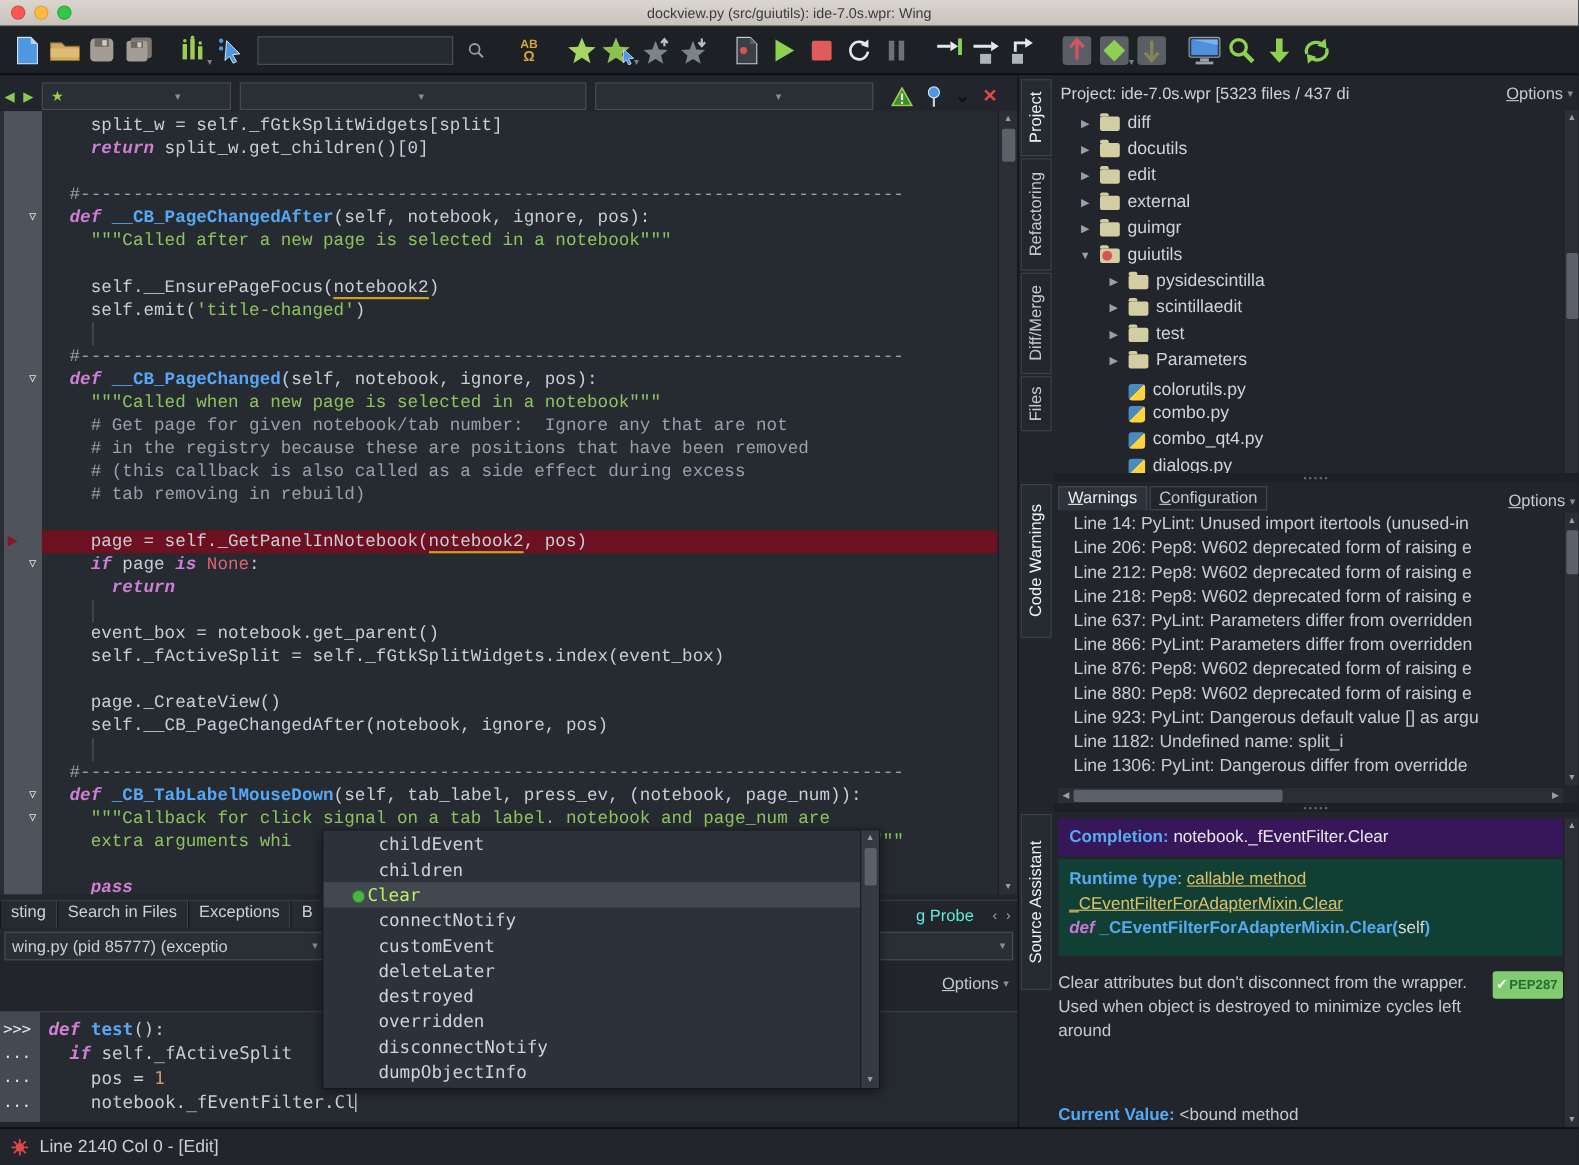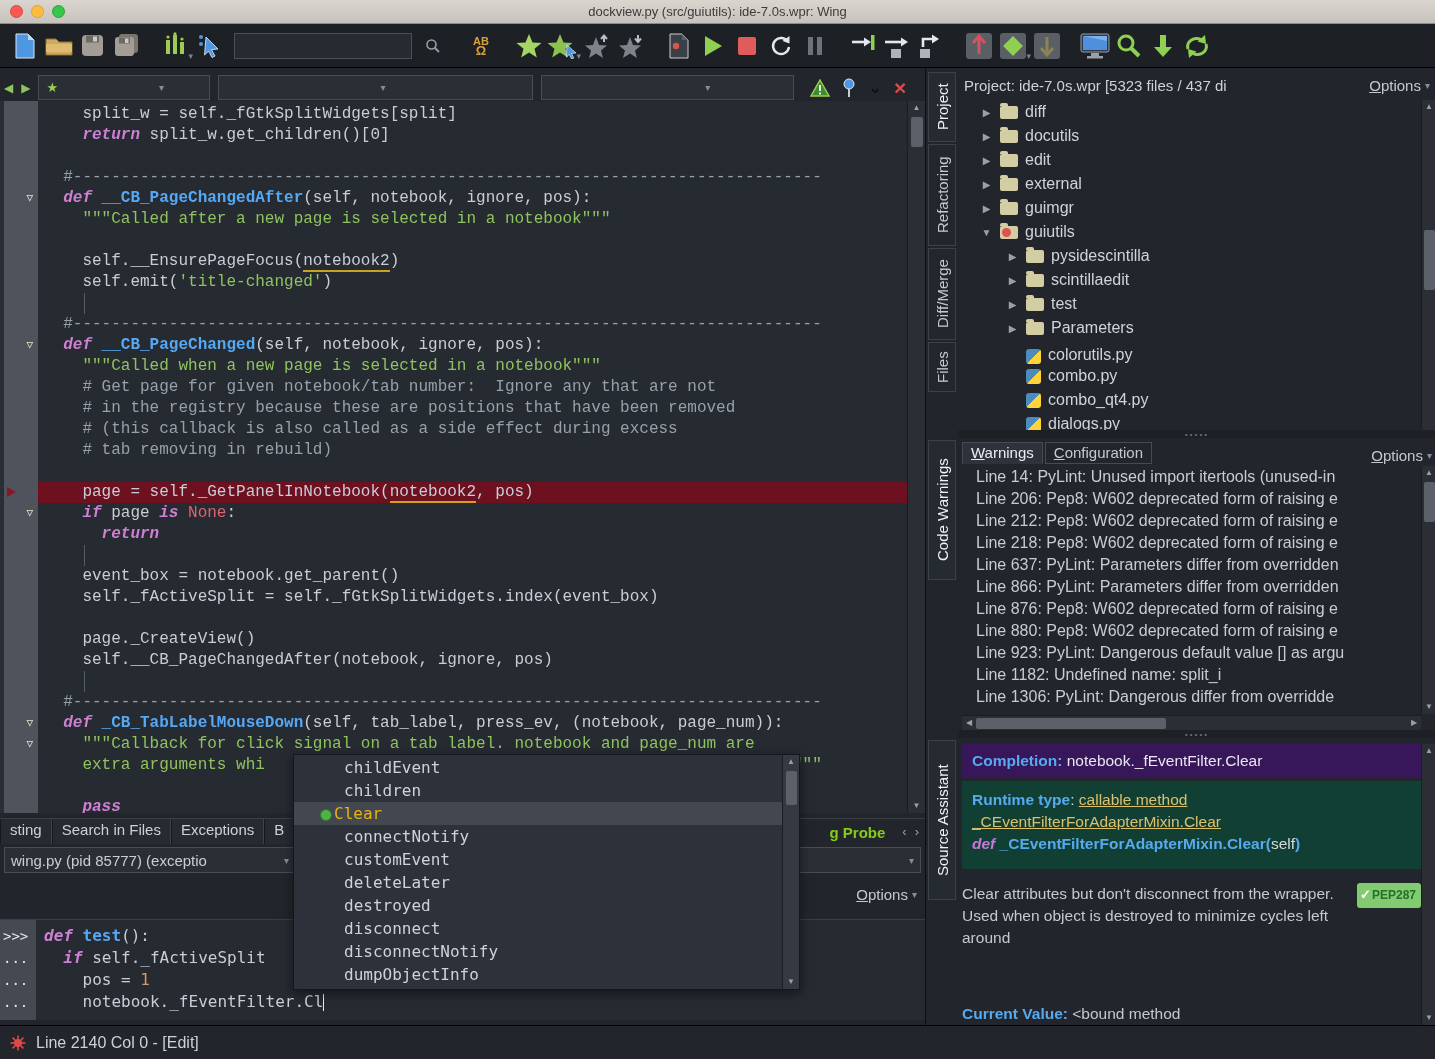--- a/index.html
+++ b/index.html
@@ -165,21 +165,21 @@
   #statusbar { position:absolute; left:0; top:1025px; width:1435px; height:34px; background:#22262c;
     border-top:1px solid #000; display:flex; align-items:center; padding:0 10px; gap:10px; }
   #statusbar .stext { color:#ccd1d8; font-size:16px; }
 
   
   #completion-popup { position:absolute; left:293px; top:754px; width:507px; height:236px;
     background:#2d3139; border:1px solid #14171b; z-index:50; box-shadow:0 3px 10px rgba(0,0,0,.5); }
   #popup-items { position:absolute; left:0; top:1px; right:17px; bottom:1px; overflow:hidden; }
   .popup-item { height:23px; line-height:23px; color:#ced3da; font-size:16px;
     font-family:"DejaVu Sans Mono", monospace; padding-left:50px; position:relative; white-space:pre; }
-  .popup-item.selected { background:#424750; color:#eab308;padding-left:40px; }
+  .popup-item.selected { background:#424750; color:#bef264;padding-left:40px; }
   .popup-item.selected::before { content:""; position:absolute; left:26px; top:7px; width:10px; height:10px;
     border-radius:50%; background:#4db247; border:1px solid #2b7c2b; }
   #popup-scroll { position:absolute; right:0; top:0; width:17px; height:100%;
     background:#343942; border-left:1px solid #1a1d21; }
   #popup-scroll .scroll-thumb { left:3px; width:11px; }
 
   svg { display:block; }
 </style>
 </head>
 <body>
@@ -619,21 +619,21 @@
     </div>
   </div>
 
   <div id="bottom-panel">
     <div id="bottom-tabs">
       <span class="btab">sting</span>
       <span class="btab">Search in Files</span>
       <span class="btab">Exceptions</span>
       <span class="btab">B</span>
       <span class="btab-right-group">
-        <span class="btab" style="border:none;background:transparent;font-weight:bold;color:#84cc16;">g Probe</span>
+        <span class="btab" style="border:none;background:transparent;font-weight:normal;color:#5eead4;">g Probe</span>
         <span class="tiny-nav">‹</span>
         <span class="tiny-nav">›</span>
       </span>
     </div>
     <div id="bottom-controls">
       <div class="proc-drop">
         <span>wing.py (pid 85777) (exceptio</span>
         <span class="dcaret">▾</span>
       </div>
       <div class="mini-drop">
@@ -674,21 +674,21 @@
 
   <div id="completion-popup">
     <div id="popup-items">
         <div class="popup-item">childEvent</div>
         <div class="popup-item">children</div>
         <div class="popup-item selected">Clear</div>
         <div class="popup-item">connectNotify</div>
         <div class="popup-item">customEvent</div>
         <div class="popup-item">deleteLater</div>
         <div class="popup-item">destroyed</div>
-        <div class="popup-item">disconnect</div>
+        <div class="popup-item">overridden</div>
         <div class="popup-item">disconnectNotify</div>
         <div class="popup-item">dumpObjectInfo</div>
       </div>
     <div id="popup-scroll">
       <div class="scroll-arrow">▲</div>
       <div class="scroll-thumb" style="top:16px;height:34px;"></div>
       <div class="scroll-arrow" style="position:absolute;bottom:0;">▼</div>
     </div>
   </div>
 

